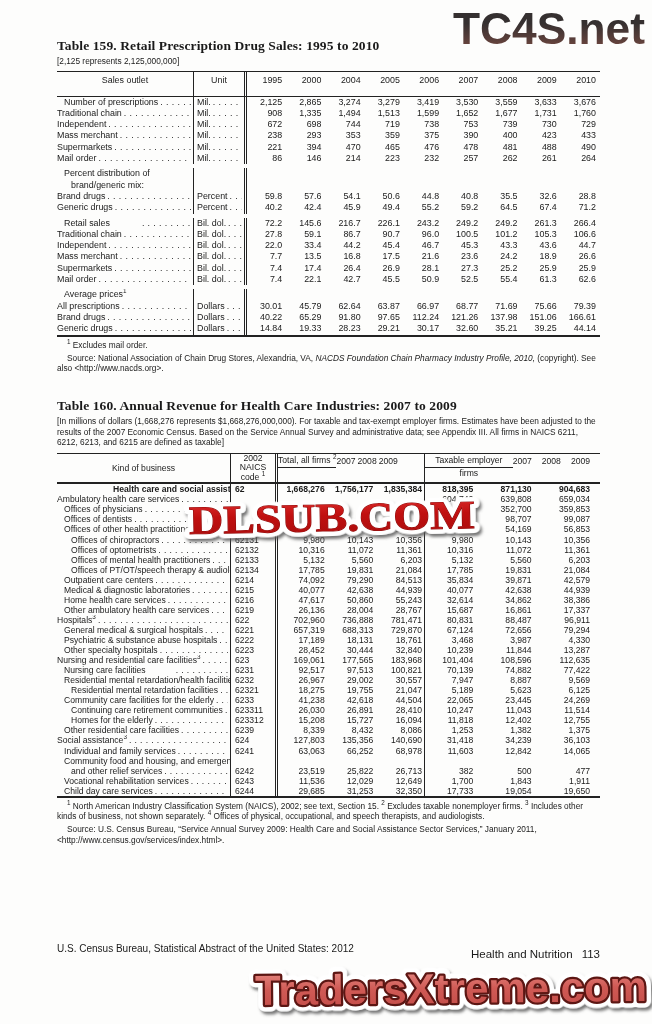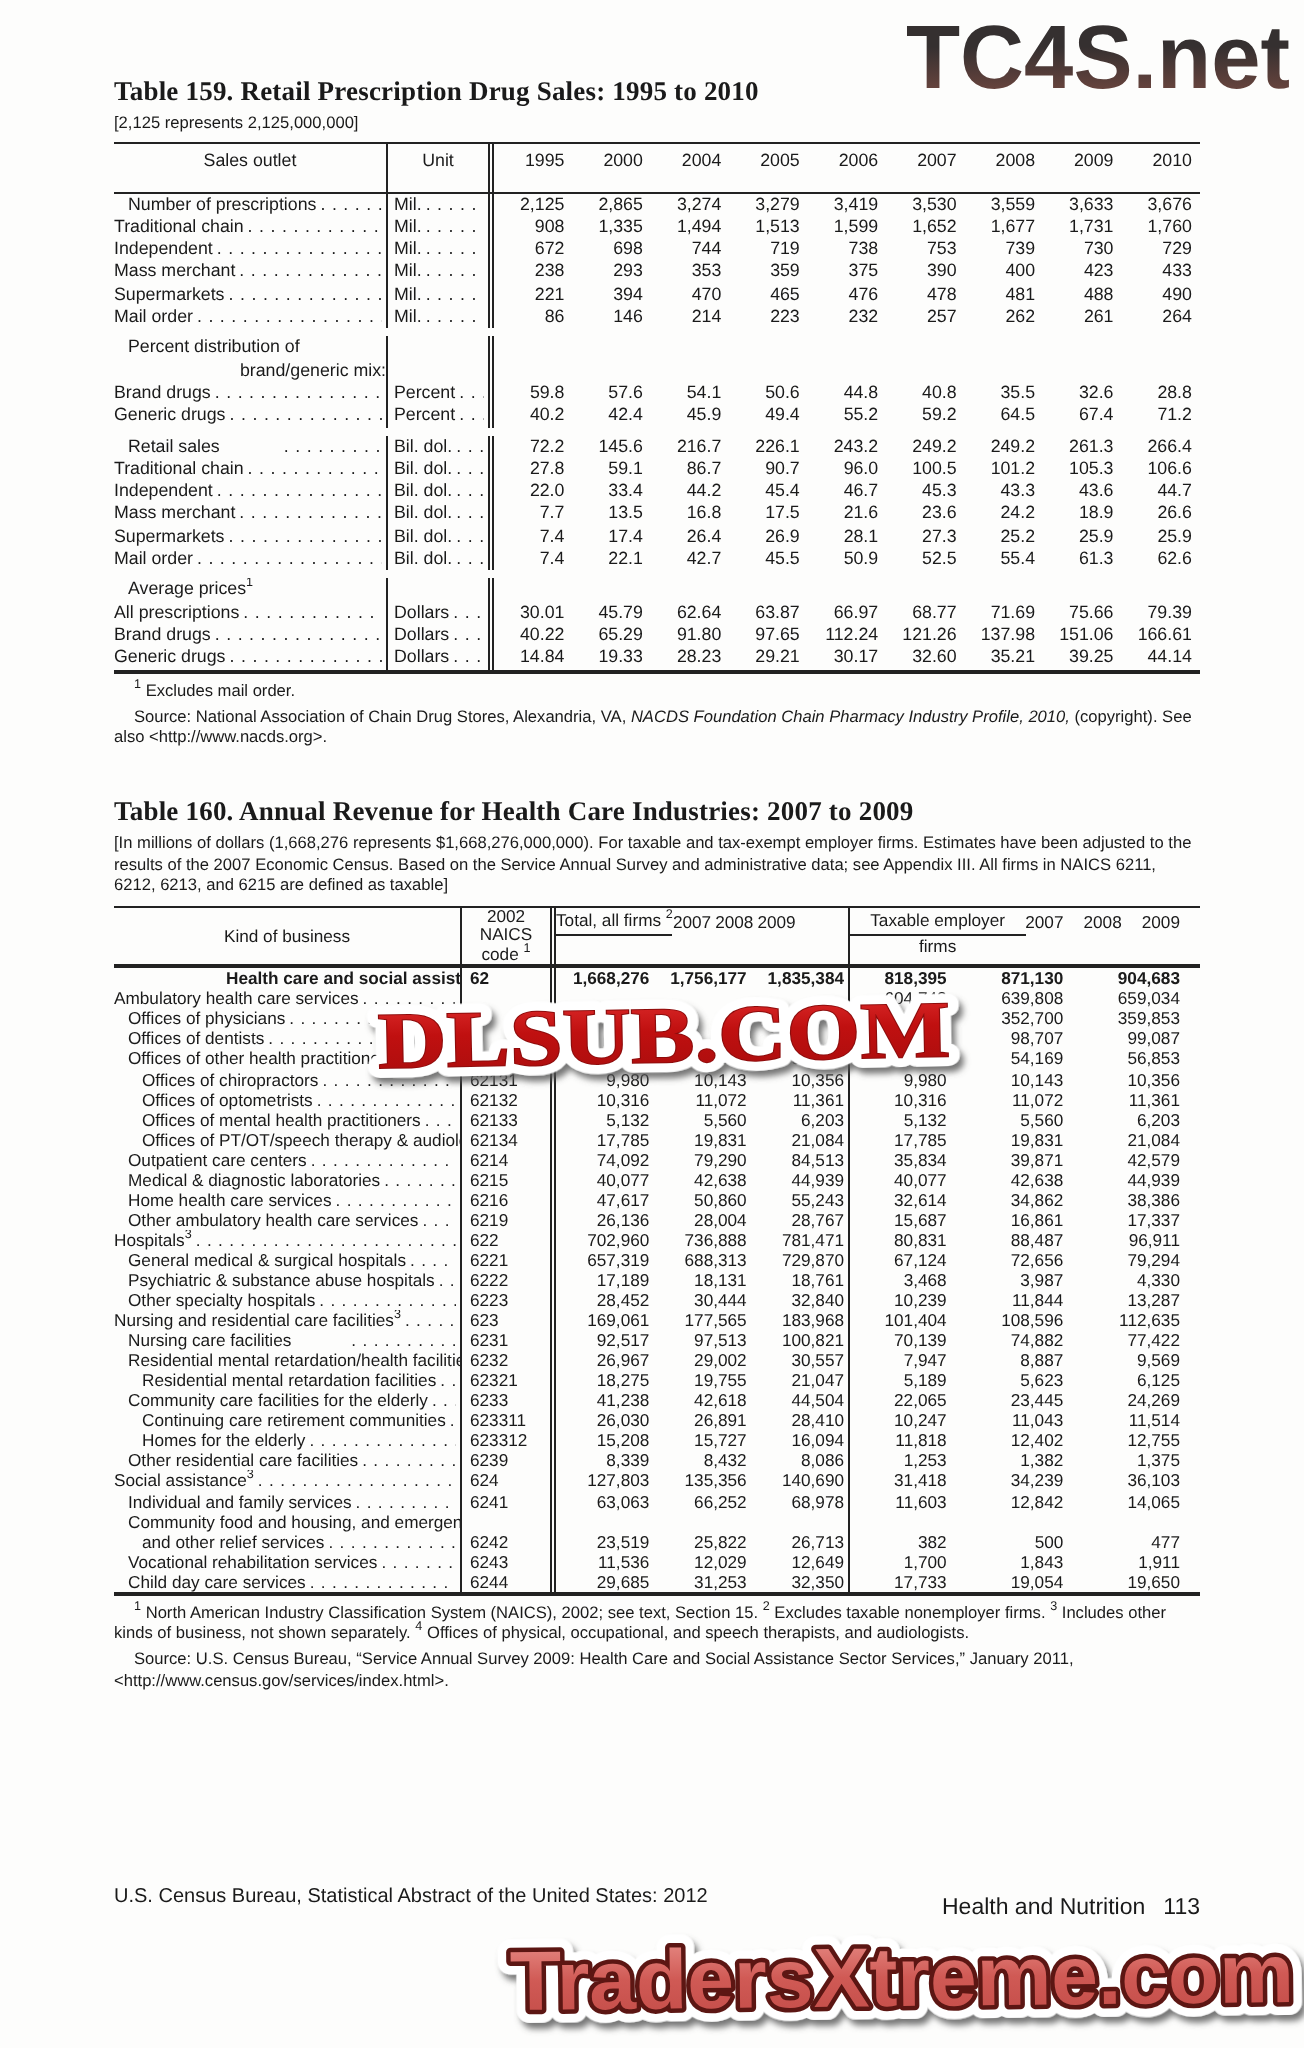--- a/index.html
+++ b/index.html
@@ -222,21 +222,21 @@
             <div class="c159-val">232</div>
             <div class="c159-val">257</div>
             <div class="c159-val">262</div>
             <div class="c159-val">261</div>
             <div class="c159-val">264</div>
           </div>
         </div>
         <div class="t159-row gap">
           <div class="c159-lab">
             <div class="gl" style="padding-left: 7px;"><span class="lbl">Percent distribution of</span></div>
-            <div class="gl" style="padding-left: 14px; text-align: right;"><span class="lbl">brand/generic mix:</span></div>
+            <div class="gl" style="padding-left: 14px;"><span class="lbl">brand/generic mix:</span></div>
           </div>
           <div class="c159-unit"></div>
           <div class="c159-years"></div>
         </div>
         <div class="t159-row">
           <div class="c159-lab">
             <div class="lr" style="padding-left: 0px;">
               <span class="lbl">Brand drugs</span>
               <span class="leader"></span>
             </div>

